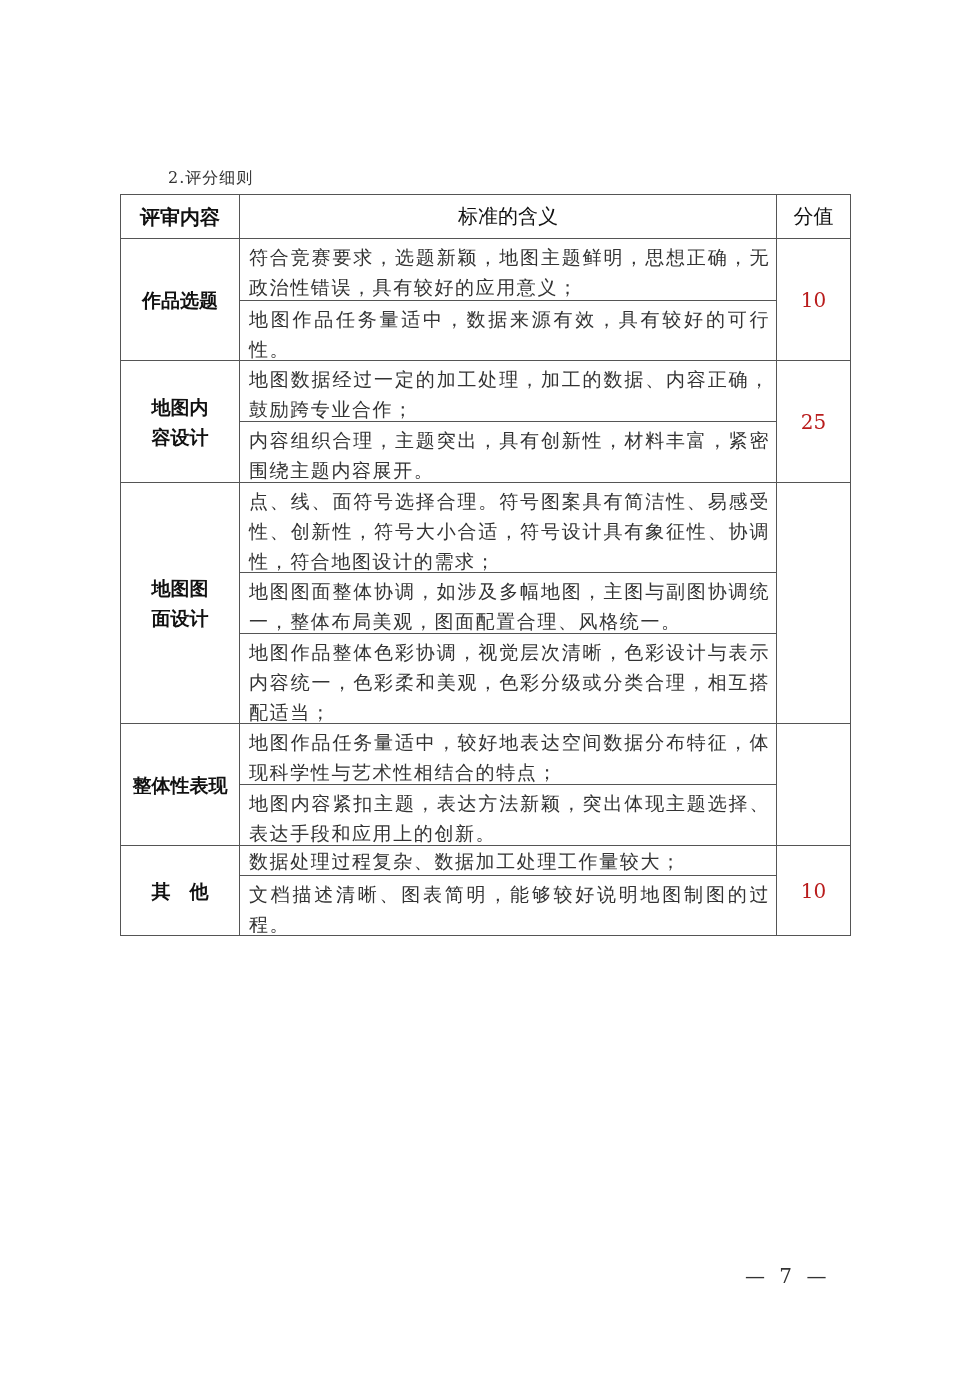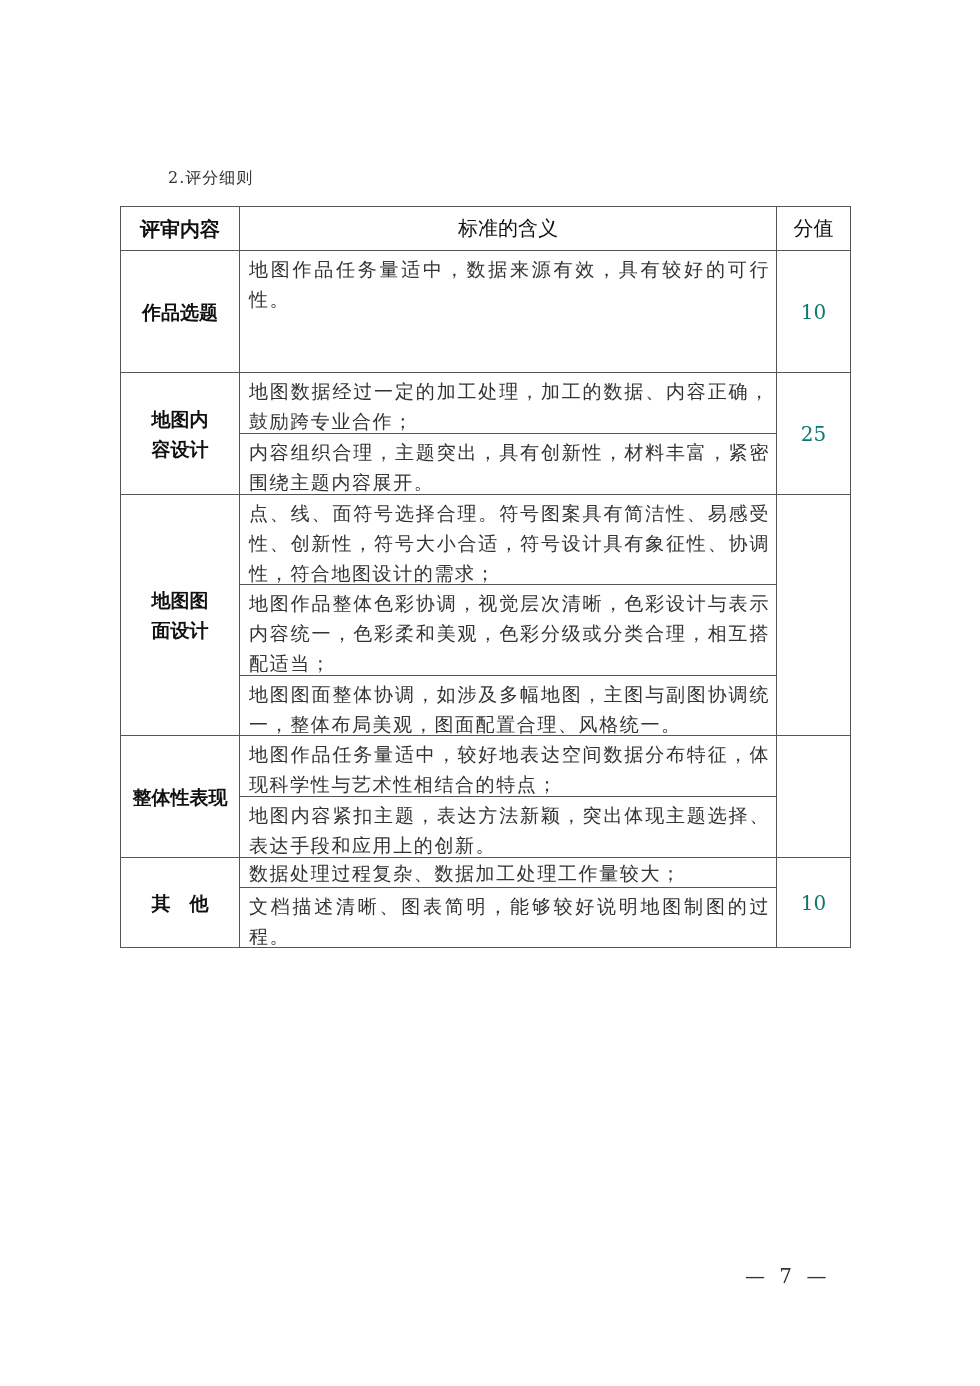--- a/index.html
+++ b/index.html
@@ -4,29 +4,29 @@
   <style>
     html, body { margin: 0; padding: 0; }
     body {
       width: 980px; height: 1386px; background: #ffffff; position: relative; overflow: hidden;
       font-family: "DejaVu Serif", "Liberation Serif", serif; color: #2a2a2a;
     }
     .section-title {
       position: absolute; left: 168px; top: 168px; font-size: 16px; letter-spacing: 1px; color: #333;
     }
     .tbl {
-      position: absolute; left: 120px; top: 206px; width: 731px;
+      position: absolute; left: 120px; top: 194px; width: 731px;
       border: 1.5px solid #555; box-sizing: border-box;
     }
     .row { display: flex; border-top: 1.2px solid #555; box-sizing: border-box; }
     .row:first-child { border-top: none; }
     .c1 { width: 119px; border-right: 1.2px solid #555; display: flex; align-items: center; justify-content: center; text-align: center;
           font-family: "DejaVu Sans", "Liberation Sans", sans-serif; font-weight: bold; font-size: 19px; line-height: 30px; color: #111; box-sizing: border-box; padding: 0 4px; }
     .c2 { width: 537px; border-right: 1.2px solid #555; box-sizing: border-box; display: flex; flex-direction: column; }
-    .c3 { flex: 1; display: flex; align-items: center; justify-content: center; font-size: 20px; color: #0f766e; }
+    .c3 { flex: 1; display: flex; align-items: center; justify-content: center; font-size: 20px; color: #b91c1c; }
     .hdr .c1, .hdr .c2, .hdr .c3 { font-family: "DejaVu Sans", "Liberation Sans", sans-serif; font-size: 20px; color: #111; }
     .hdr .c2 { align-items: center; justify-content: center; }
     .hdr { height: 43px; }
     .sub { box-sizing: border-box; padding: 3px 6px 0 9px; font-size: 19px; line-height: 30px; letter-spacing: 1.6px; color: #333; border-top: 1.2px solid #555; text-align: justify; }
     .sub:first-child { border-top: none; }
     .page-num { position: absolute; left: 745px; top: 1264px; font-size: 20px; color: #333; letter-spacing: 4px; }
   </style>
 </head>
 <body>
 
@@ -35,40 +35,41 @@
 <div class="tbl">
   <div class="row hdr">
     <div class="c1">评审内容</div>
     <div class="c2">标准的含义</div>
     <div class="c3">分值</div>
   </div>
 
   <div class="row" style="height:122px">
     <div class="c1">作品选题</div>
     <div class="c2">
+      <div class="sub" style="height:61px">符合竞赛要求，选题新颖，地图主题鲜明，思想正确，无政治性错误，具有较好的应用意义；</div>
       <div class="sub" style="height:79px">地图作品任务量适中，数据来源有效，具有较好的可行性。</div>
     </div>
     <div class="c3">10</div>
   </div>
 
   <div class="row" style="height:122px">
     <div class="c1" style="width:119px;padding:0 30px;">地图内容设计</div>
     <div class="c2">
       <div class="sub" style="height:60px">地图数据经过一定的加工处理，加工的数据、内容正确，鼓励跨专业合作；</div>
       <div class="sub" style="height:56px">内容组织合理，主题突出，具有创新性，材料丰富，紧密围绕主题内容展开。</div>
     </div>
     <div class="c3">25</div>
   </div>
 
   <div class="row" style="height:241px">
     <div class="c1" style="padding:0 30px;">地图图面设计</div>
     <div class="c2">
       <div class="sub" style="height:89px">点、线、面符号选择合理。符号图案具有简洁性、易感受性、创新性，符号大小合适，符号设计具有象征性、协调性，符合地图设计的需求；</div>
+      <div class="sub" style="height:61px">地图图面整体协调，如涉及多幅地图，主图与副图协调统一，整体布局美观，图面配置合理、风格统一。</div>
       <div class="sub" style="height:91px">地图作品整体色彩协调，视觉层次清晰，色彩设计与表示内容统一，色彩柔和美观，色彩分级或分类合理，相互搭配适当；</div>
-      <div class="sub" style="height:61px">地图图面整体协调，如涉及多幅地图，主图与副图协调统一，整体布局美观，图面配置合理、风格统一。</div>
     </div>
   </div>
 
   <div class="row" style="height:122px">
     <div class="c1">整体性表现</div>
     <div class="c2">
       <div class="sub" style="height:60px">地图作品任务量适中，较好地表达空间数据分布特征，体现科学性与艺术性相结合的特点；</div>
       <div class="sub" style="height:62px">地图内容紧扣主题，表达方法新颖，突出体现主题选择、表达手段和应用上的创新。</div>
     </div>
   </div>

